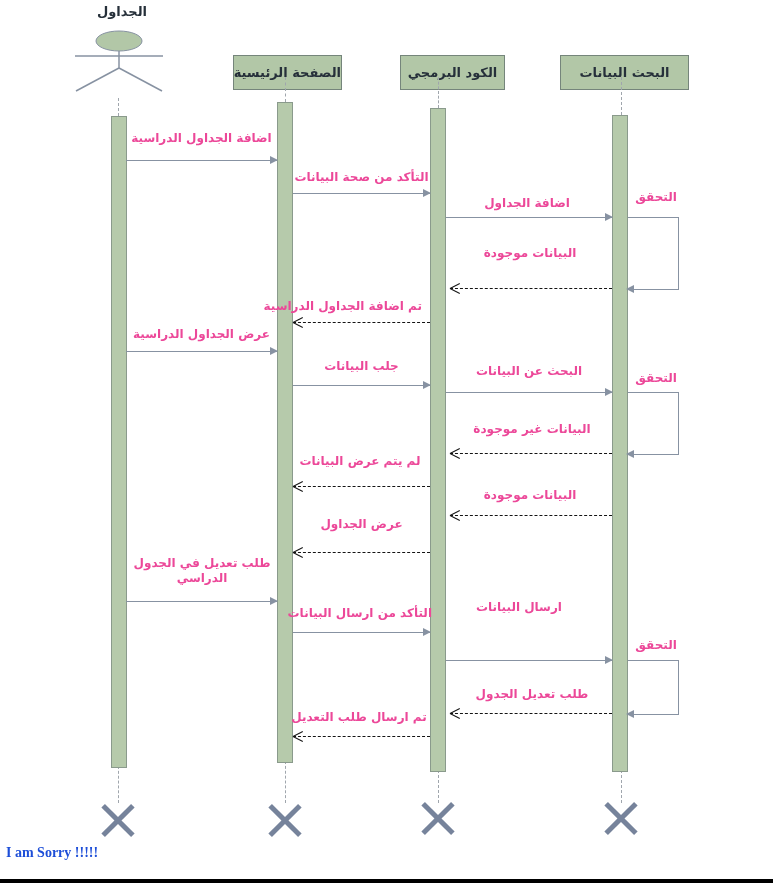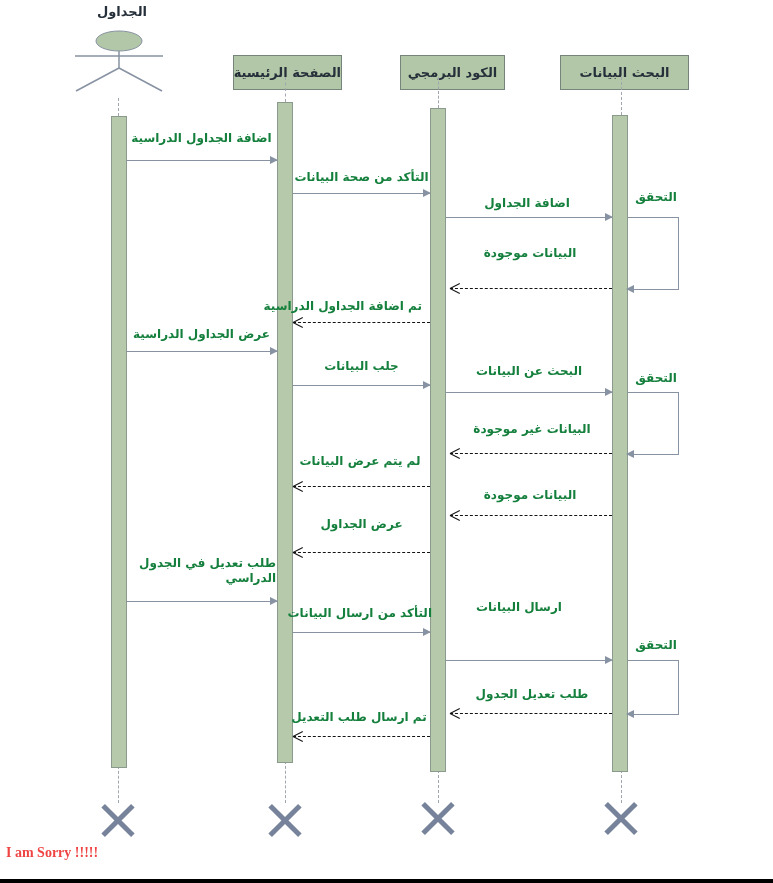--- a/index.html
+++ b/index.html
@@ -22,24 +22,24 @@
   
   .bar{
     position:absolute;width:14px;background:#b6caab;border:1px solid #8a9a8c;
   }
   
   .life{
     position:absolute;width:0;border-left:1px dashed #a0a6ad;
   }
   
   .lbl{
-    position:absolute;color:#15803d;font-weight:bold;font-size:12px;text-align:center;
+    position:absolute;color:#ec4899;font-weight:bold;font-size:12px;text-align:center;
     direction:rtl;white-space:nowrap;line-height:15px;
   }
-  .lbl.wrap{white-space:normal;text-align:right;}
+  .lbl.wrap{white-space:normal;}
   
   .arr{position:absolute;height:0;}
   .arr .shaft{display:block;height:0;width:100%;}
   .arr.solid .shaft{border-top:1px solid #8792a2;}
   .arr.dashed .shaft{border-top:1px dashed #141414;}
   .hr{ 
     position:absolute;right:-1px;top:-4px;width:0;height:0;
     border-left:8px solid #8792a2;border-top:4px solid transparent;border-bottom:4px solid transparent;
   }
   .hl-open{ 
@@ -61,21 +61,21 @@
   }
   
   .xmark{position:absolute;width:38px;height:38px;}
   .xmark::before,.xmark::after{
     content:"";position:absolute;top:17px;left:-2px;width:42px;height:5px;background:#76839b;
   }
   .xmark::before{transform:rotate(45deg);}
   .xmark::after{transform:rotate(-45deg);}
   
   .footer-note{
-    position:absolute;left:6px;top:845px;color:#ef4444;font-weight:bold;font-size:14px;
+    position:absolute;left:6px;top:845px;color:#1d4ed8;font-weight:bold;font-size:14px;
     font-family:"Liberation Serif","DejaVu Serif",serif;
   }
   .bottom-rule{position:absolute;left:0;top:879px;width:773px;height:4px;background:#000;}
 </style>
 </head>
 <body>
 
 <div class="actor-name" style="left:78px;width:88px">الجداول</div>
 <svg class="abs" style="left:73px;top:28px" width="92" height="72">
   <ellipse cx="46" cy="13" rx="23" ry="10" fill="#b2c7a7" stroke="#8792a2" stroke-width="1"></ellipse>

